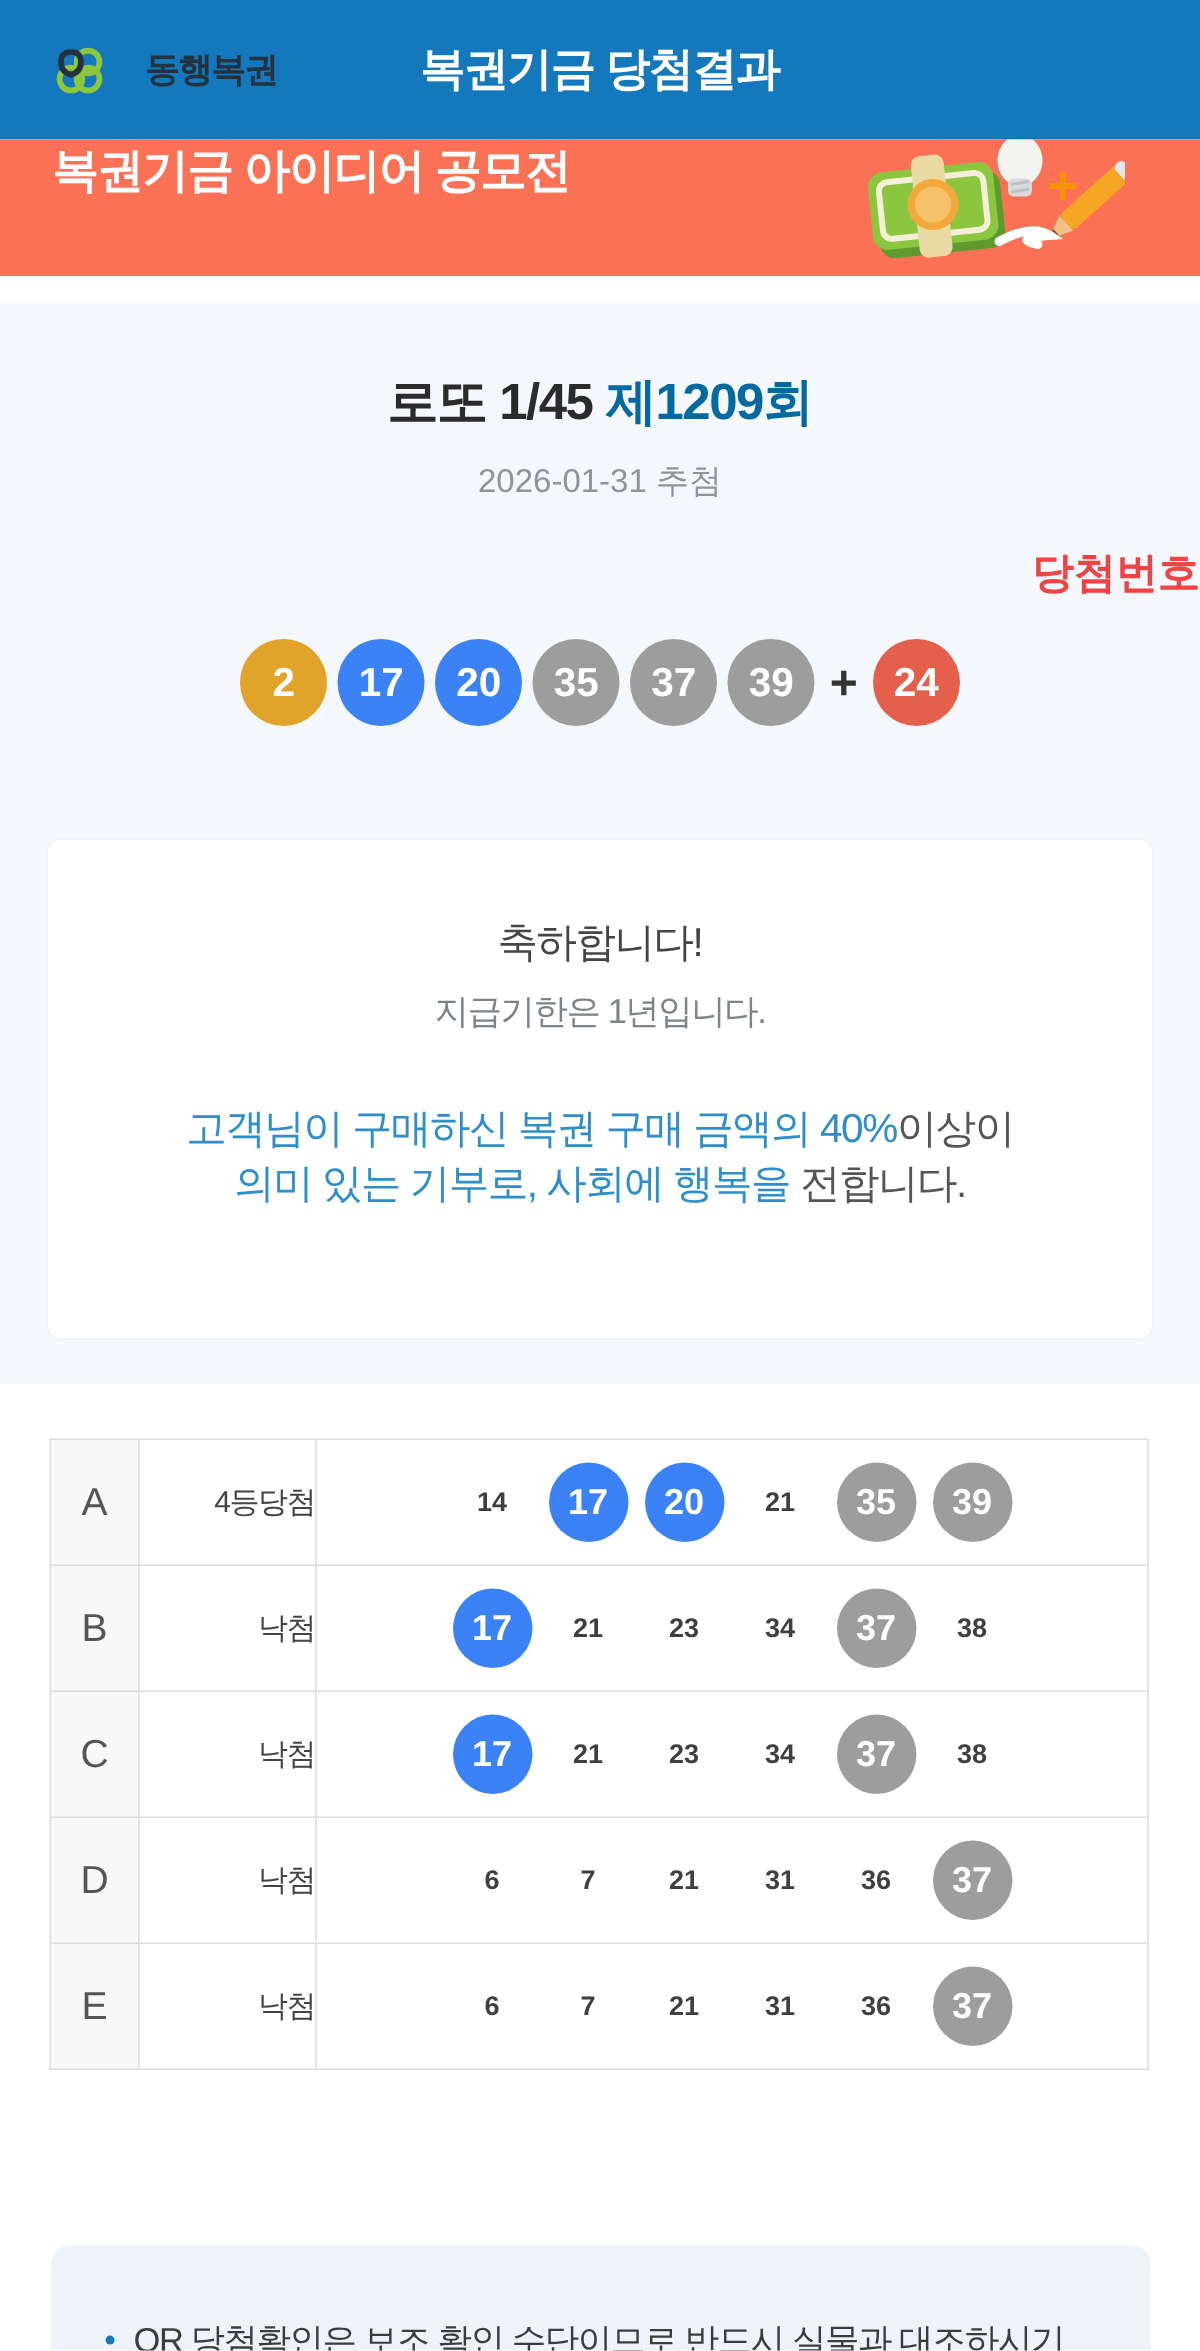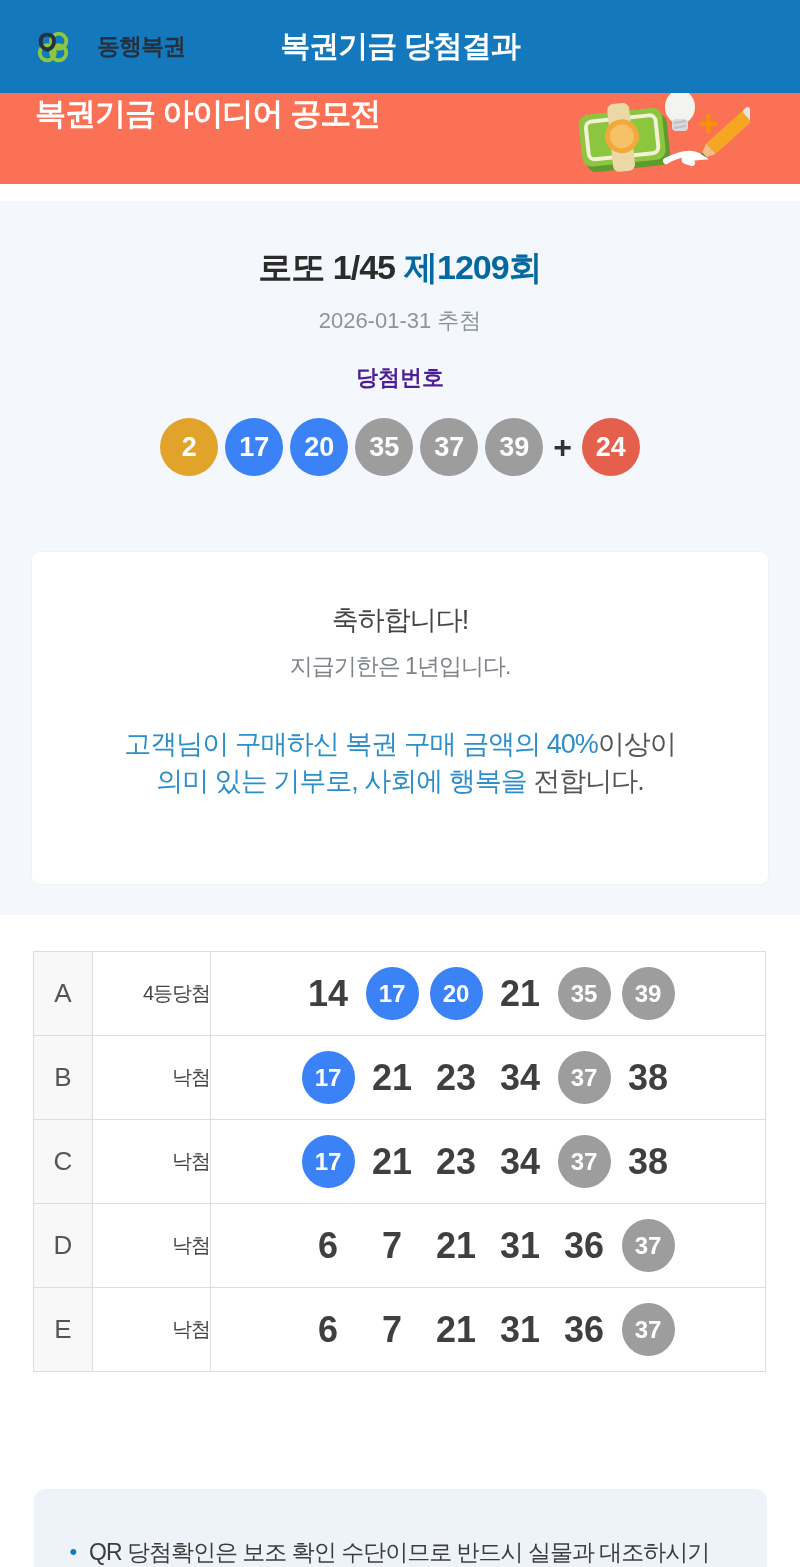--- a/index.html
+++ b/index.html
@@ -28,21 +28,21 @@
     display:flex; align-items:flex-start; padding:0 35px; overflow:hidden;
   }
   .banner-title { color:#ffffff; font-size:31px; font-weight:700; letter-spacing:-1px; }
   .banner-art { position:absolute; right:50px; top:-2px; }
   .strip { height:17px; background:#ffffff; }
   
   .summary { background:#f4f7fb; padding:44px 0 31px; }
   .draw-title { text-align:center; font-size:34px; font-weight:700; color:#2b2b2b; letter-spacing:-1px;}
   .draw-title .round { color:#0369a1; margin-left:9px; }
   .draw-date { text-align:center; font-size:22px; color:#8d949b; margin-top:15px; }
-  .numbers-label { text-align:center; font-size:22px; font-weight:700; color:#4c1d95; margin-top:27px; }
+  .numbers-label { text-align:right; font-size:28px; font-weight:700; color:#ef4444; margin-top:27px; }
   .balls-row { display:flex; justify-content:center; align-items:center; margin-top:25px; }
   .balls-group { display:flex; gap:7px; }
   .ball {
     width:58px; height:58px; border-radius:50%;
     display:flex; align-items:center; justify-content:center;
     color:#fff; font-weight:700; font-size:27px;
   }
   .plus { font-size:32px; font-weight:700; color:#333; margin:0 10px; }
   .c-yellow { background:#e2a32a; }
   .c-blue   { background:#3b82f6; }
@@ -62,21 +62,21 @@
   .donation .blue { color:#2e8ec9; }
   
   .details { background:#ffffff; padding:36px 33px 0; }
   table.tickets { width:733px; border-collapse:collapse; }
   table.tickets td { border:1px solid #ddd; height:83px; }
   .cell-letter { width:59px; background:#f8f8f8; text-align:center; font-size:26px; color:#555; }
   .cell-result { width:118px; text-align:right; font-size:20px; color:#444; letter-spacing:-1px; }
   .cell-numbers { }
   .numwrap { display:flex; justify-content:center; align-items:center; }
   .slot { width:64px; height:83px; display:flex; align-items:center; justify-content:center; }
-  .num { font-size:36px; font-weight:700; color:#3f3f3f; }
+  .num { font-size:18px; font-weight:700; color:#3f3f3f; }
   .tball {
     width:53px; height:53px; border-radius:50%;
     display:flex; align-items:center; justify-content:center;
     color:#fff; font-weight:700; font-size:24px;
   }
   
   .notice {
     margin:117px auto 0; width:733px; background:#eef2f9; border-radius:12px;
     padding:46px 30px 40px 24px; height:160px;
   }

